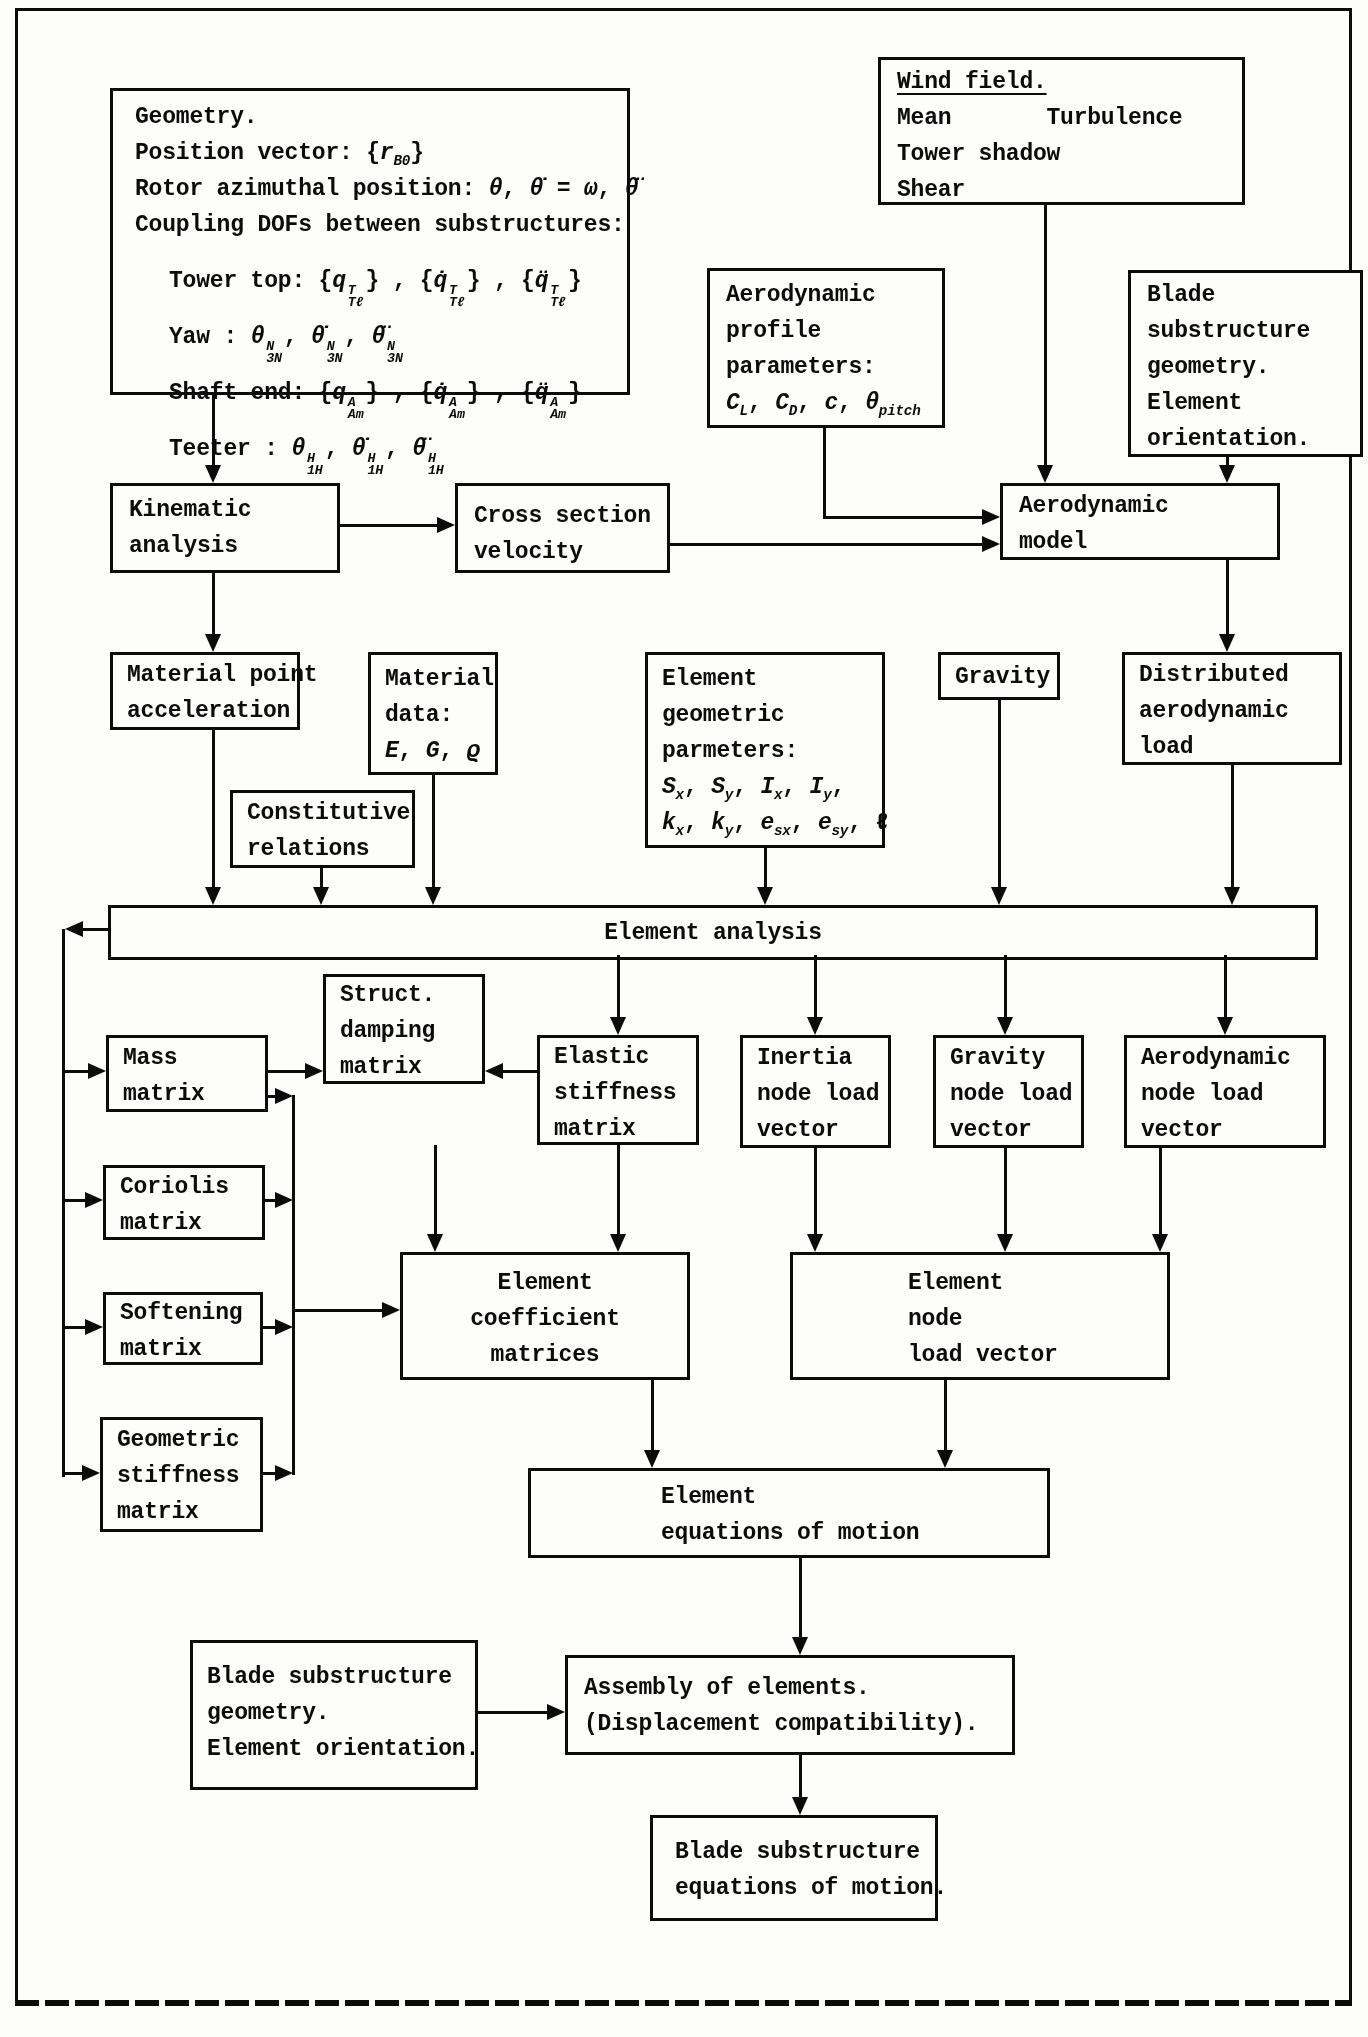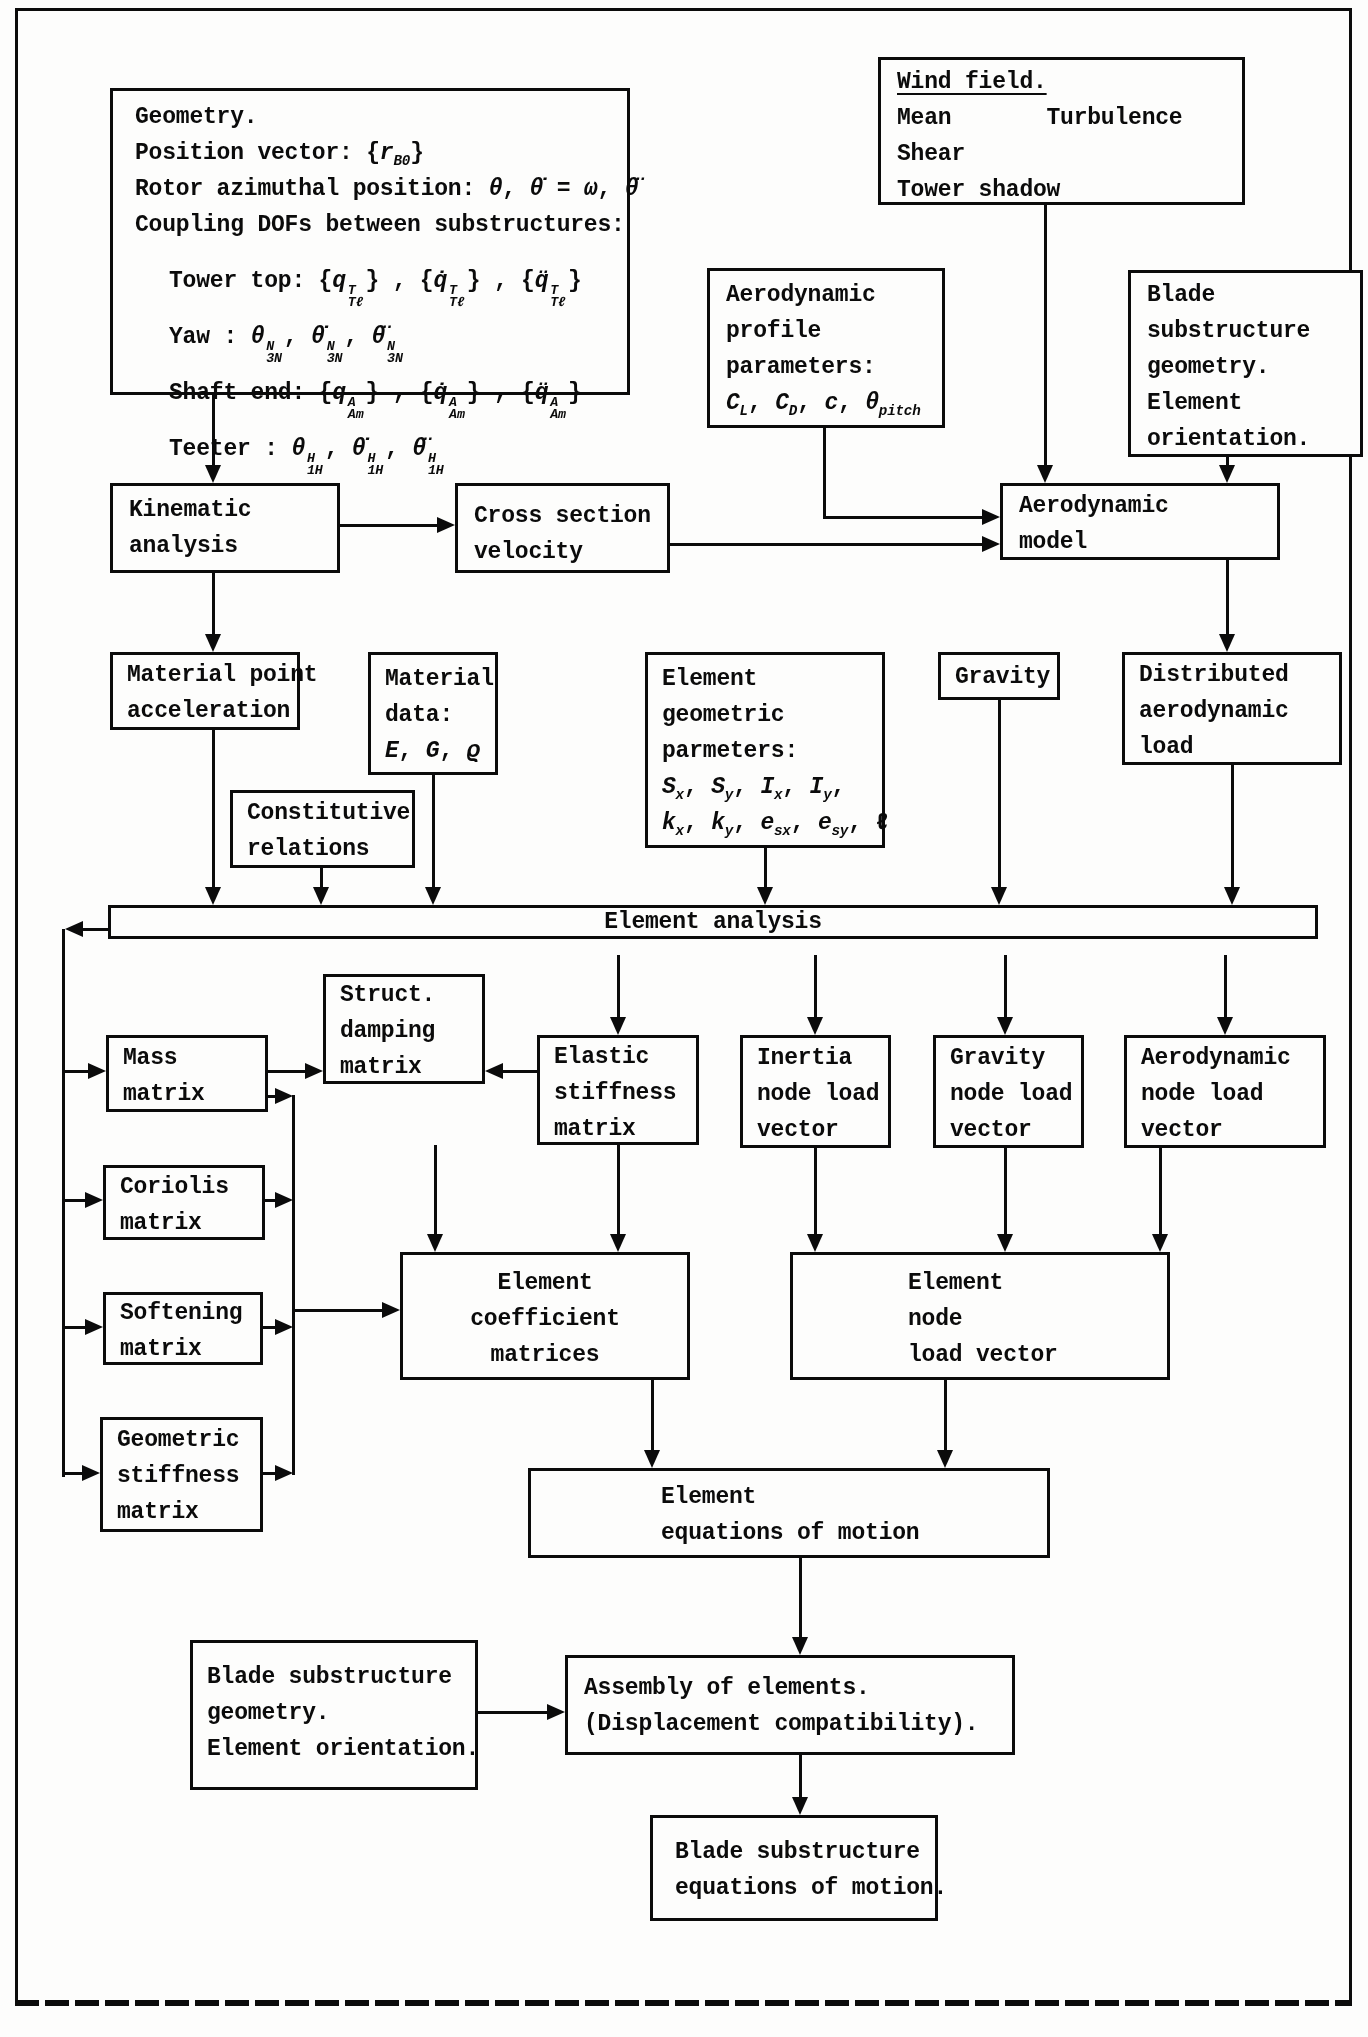--- a/index.html
+++ b/index.html
@@ -80,22 +80,22 @@
           <span>1H</span>
         </span></div>
   </div>
 
   <div class="box" style="left:878px;top:57px;width:367px;height:148px;padding:4px 16px;">
     <div class="ln underline">Wind field.</div>
     <div class="ln row2">
       <span>Mean</span>
       <span>Turbulence</span>
     </div>
+    <div class="ln">Tower shadow</div>
     <div class="ln">Shear</div>
-    <div class="ln">Tower shadow</div>
   </div>
 
   <div class="box" style="left:707px;top:268px;width:238px;height:160px;padding:6px 16px;">
     <div class="ln">Aerodynamic</div>
     <div class="ln">profile</div>
     <div class="ln">parameters:</div>
     <div class="ln"><i>C</i><sub>L</sub>, <i>C</i><sub>D</sub>, <i>c</i>, <i>θ</i><sub>pitch</sub></div>
   </div>
 
   <div class="box" style="left:1128px;top:270px;width:235px;height:187px;padding:4px 16px;">
@@ -148,21 +148,21 @@
   <div class="box" style="left:938px;top:652px;width:122px;height:48px;padding:4px 14px;">
     <div class="ln">Gravity</div>
   </div>
 
   <div class="box" style="left:1122px;top:652px;width:220px;height:113px;padding:2px 14px;">
     <div class="ln">Distributed</div>
     <div class="ln">aerodynamic</div>
     <div class="ln">load</div>
   </div>
 
-  <div class="box center" style="left:108px;top:905px;width:1210px;height:34px;">
+  <div class="box center" style="left:108px;top:905px;width:1210px;height:55px;">
     <div class="ln">Element analysis</div>
   </div>
 
   <div class="box" style="left:106px;top:1035px;width:162px;height:77px;padding:2px 14px;">
     <div class="ln">Mass</div>
     <div class="ln">matrix</div>
   </div>
 
   <div class="box" style="left:323px;top:974px;width:162px;height:110px;padding:0 14px;">
     <div class="ln">Struct.</div>

